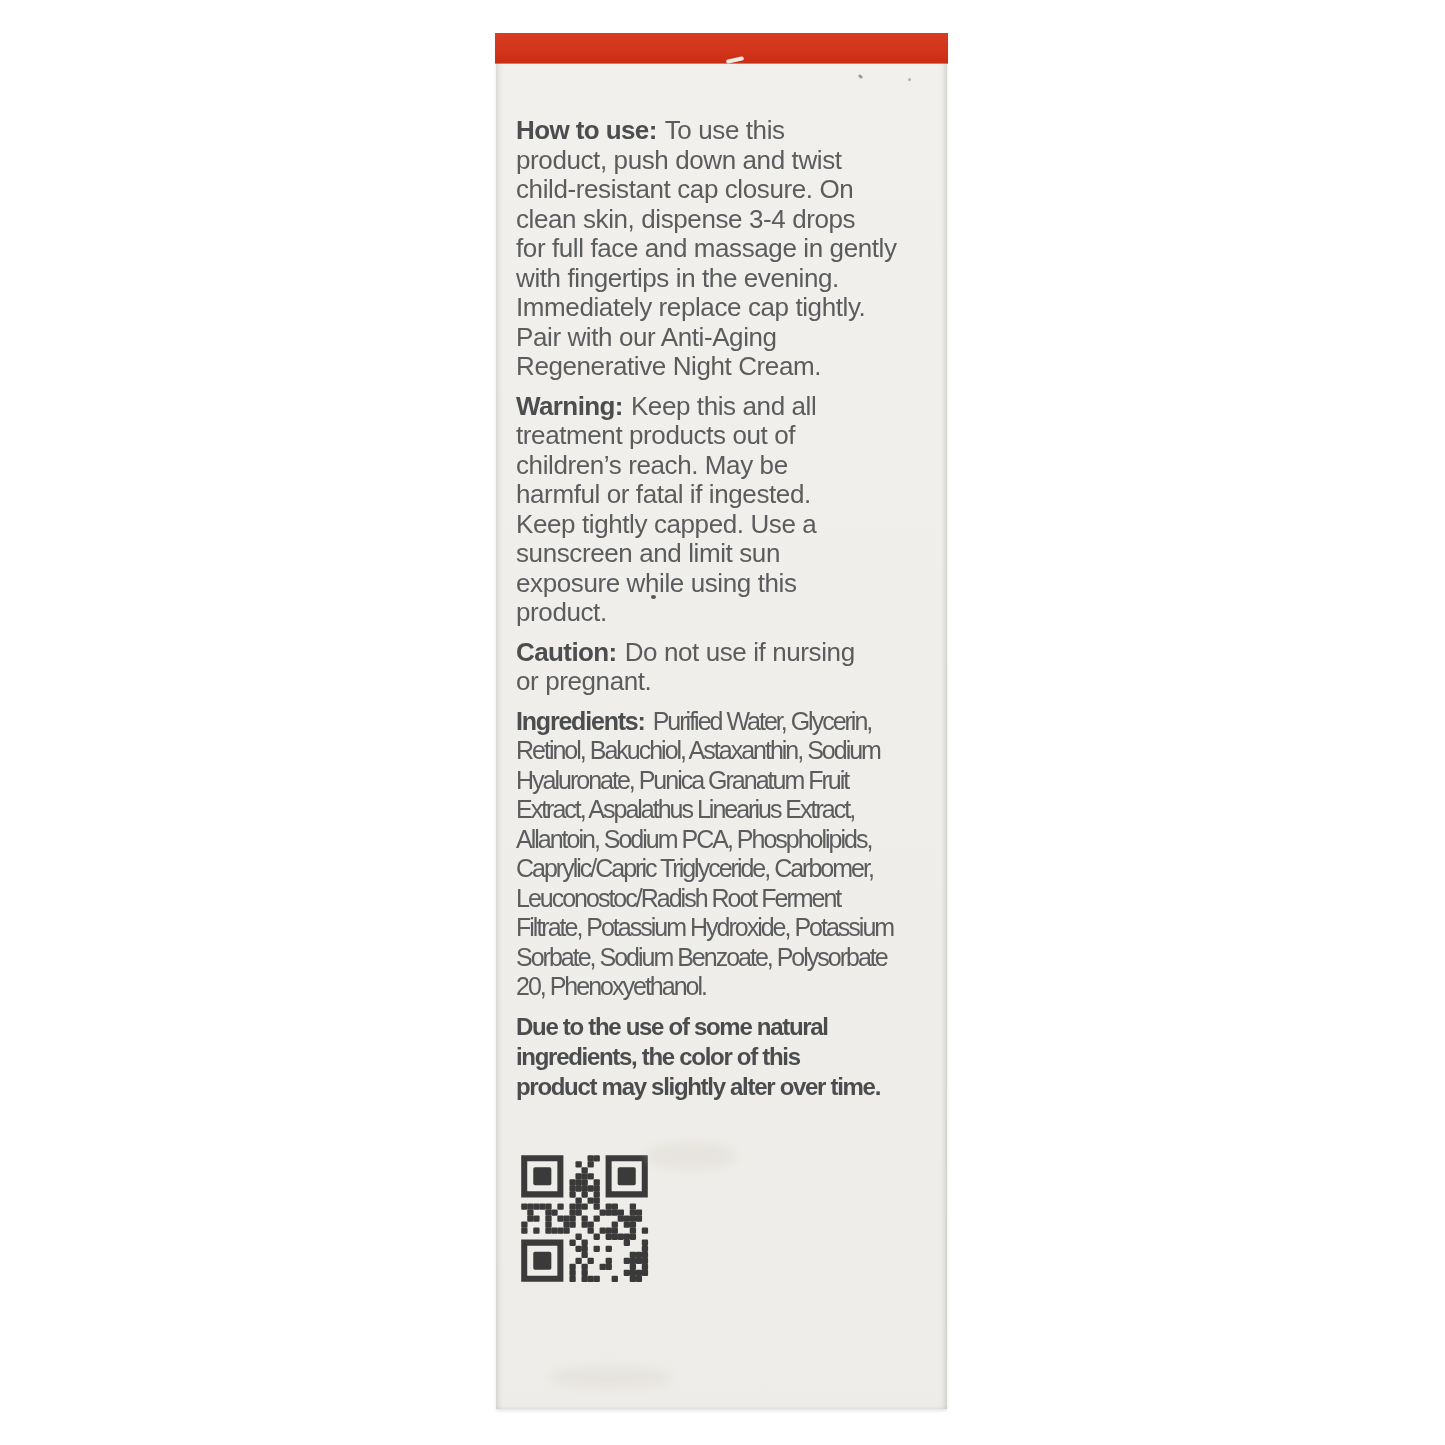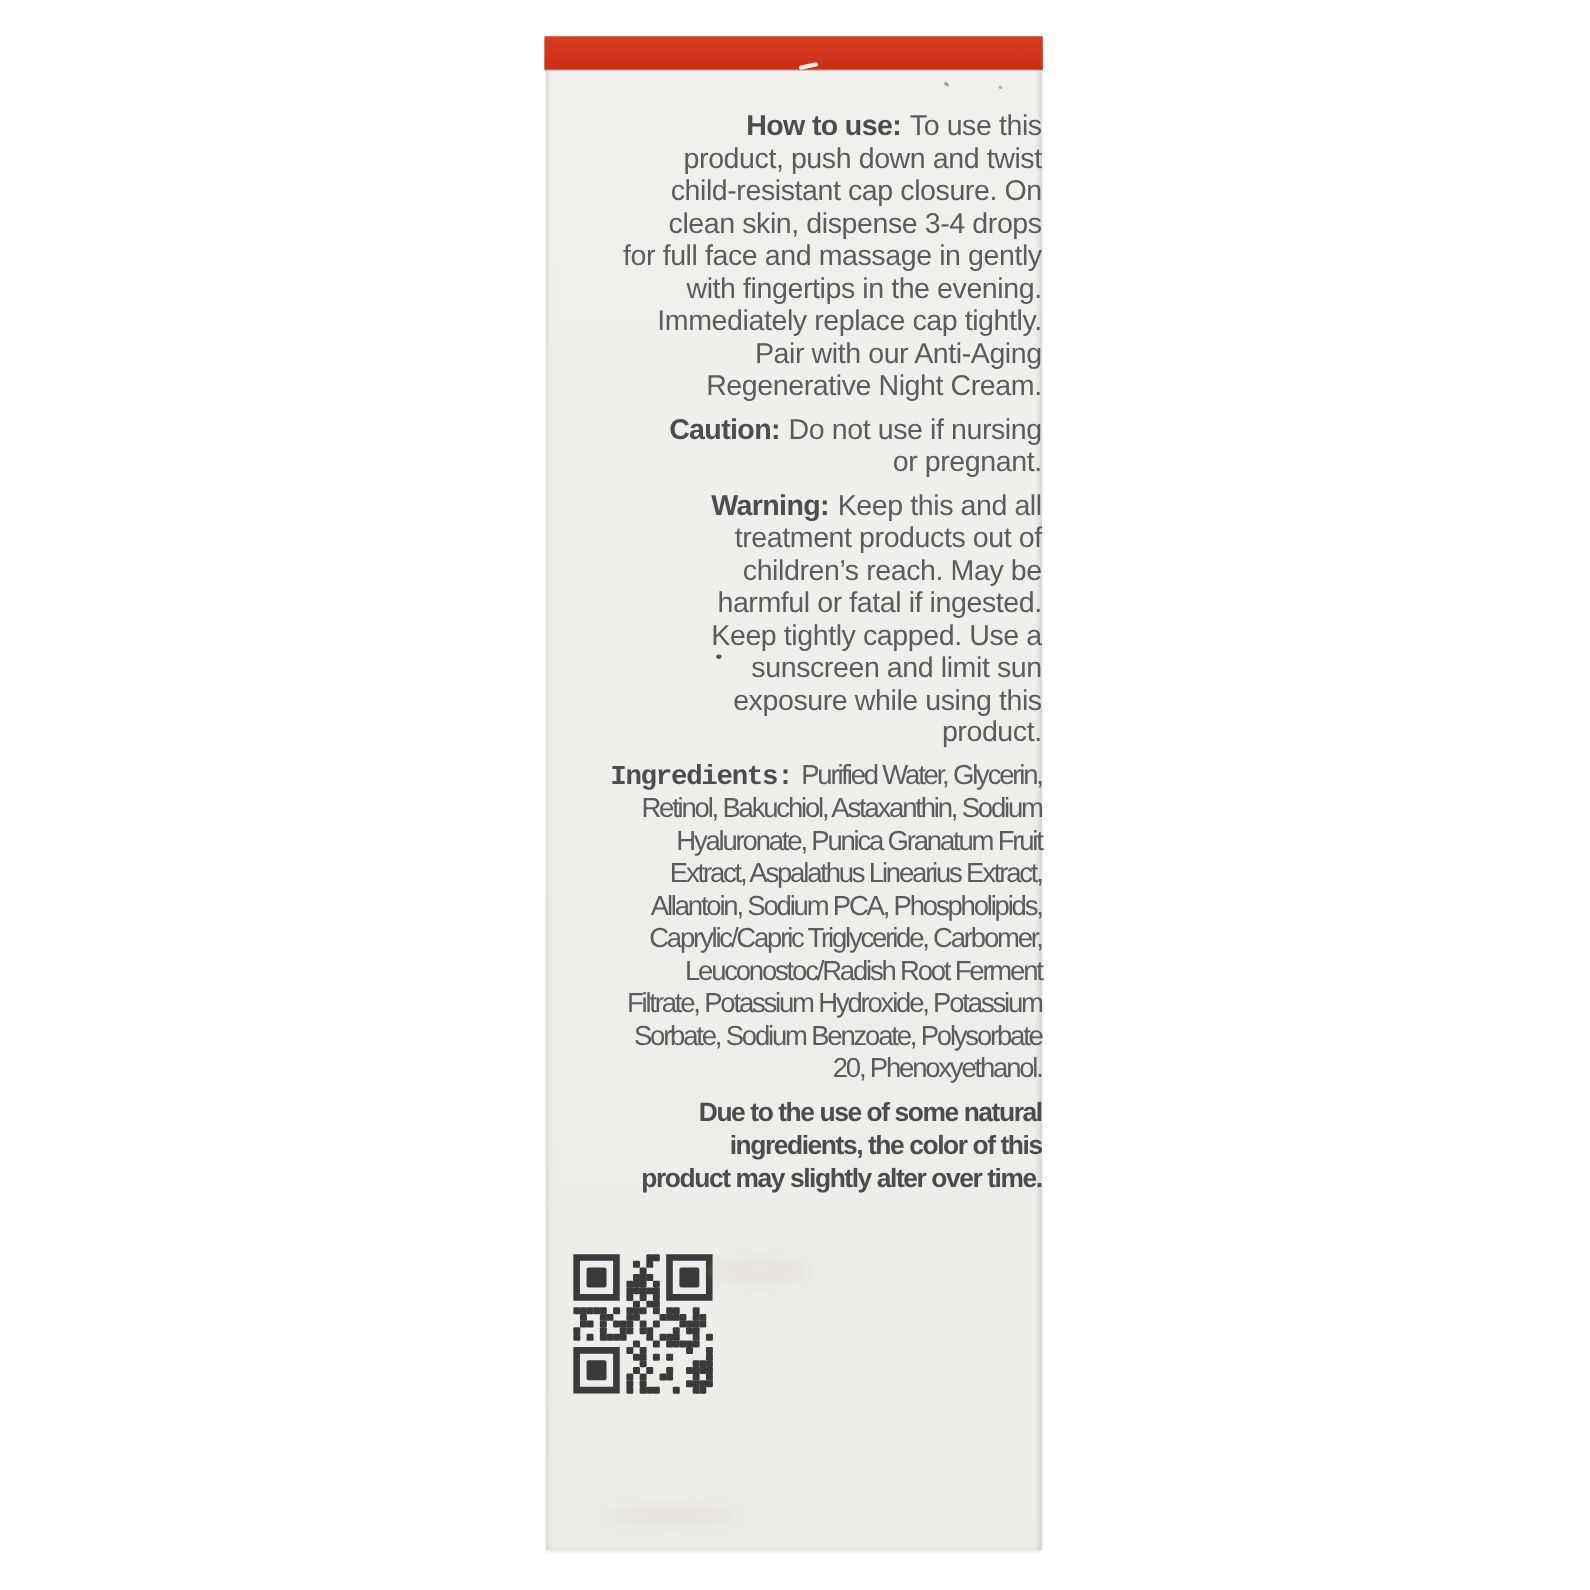--- a/index.html
+++ b/index.html
@@ -17,34 +17,33 @@
   .stripe{
     position:absolute;left:-1px;top:0;width:453px;height:30px;
     background:linear-gradient(180deg,#d63d22 0%,#d2351c 55%,#c92d14 100%);
     box-shadow:0 1px 0 rgba(90,15,2,.45);
   }
   .notch{
     position:absolute;left:230px;top:25px;width:18px;height:4px;
     background:#f4f3ef;transform:rotate(-12deg);border-radius:2px;opacity:.95;
   }
   .content{
-    position:absolute;left:0;top:30px;width:100%;box-sizing:border-box;
+    position:absolute;left:0;top:46px;width:100%;box-sizing:border-box;
     padding:37px 0 0 20px;
-    text-align:right;
   }
   p.sec{
     margin:0 0 10px;font-size:26px;line-height:29.5px;color:#5b5c5e;
     letter-spacing:-0.4px;
   }
   p.sec .lbl{
     font-weight:700;color:#4c4d4f;letter-spacing:-0.6px;margin-right:8px;
   }
   p.sec .t{white-space:pre-line;}
   p.ing{font-size:25px;letter-spacing:-2px;}
-  p.ing .lbl{letter-spacing:-1.2px;font-family:Liberation Mono, monospace;}
+  p.ing .lbl{letter-spacing:-1.2px;}
   p.note{
     margin:0 0 8px;font-size:24px;line-height:30px;font-weight:700;
     color:#4b4c4e;letter-spacing:-1.3px;white-space:pre-line;
   }
   .qr-row{display:flex;align-items:flex-end;margin:52px 0 0 4px;}
   .qr{width:129px;height:129px;flex:0 0 auto;}
   .qr svg{width:129px;height:129px;display:block;}
   .caption{
     margin-left:7px;margin-bottom:-6px;font-size:26px;line-height:31.5px;
     color:#68696c;letter-spacing:-0.2px;white-space:pre-line;
@@ -73,31 +72,31 @@
       <p class="sec"><span class="lbl">How to use:</span><span class="t">To use this
 product, push down and twist
 child-resistant cap closure. On
 clean skin, dispense 3-4 drops
 for full face and massage in gently
 with fingertips in the evening.
 Immediately replace cap tightly.
 Pair with our Anti-Aging
 Regenerative Night Cream.</span></p>
 
-      <p class="sec"><span class="lbl">Caution:</span><span class="t">Do not use if nursing
-or pregnant.</span></p>
-
       <p class="sec"><span class="lbl">Warning:</span><span class="t">Keep this and all
 treatment products out of
 children’s reach. May be
 harmful or fatal if ingested.
 Keep tightly capped. Use a
 sunscreen and limit sun
 exposure while using this
 product.</span></p>
+
+      <p class="sec"><span class="lbl">Caution:</span><span class="t">Do not use if nursing
+or pregnant.</span></p>
 
       <p class="sec ing"><span class="lbl">Ingredients:</span><span class="t">Purified Water, Glycerin,
 Retinol, Bakuchiol, Astaxanthin, Sodium
 Hyaluronate, Punica Granatum Fruit
 Extract, Aspalathus Linearius Extract,
 Allantoin, Sodium PCA, Phospholipids,
 Caprylic/Capric Triglyceride, Carbomer,
 Leuconostoc/Radish Root Ferment
 Filtrate, Potassium Hydroxide, Potassium
 Sorbate, Sodium Benzoate, Polysorbate

